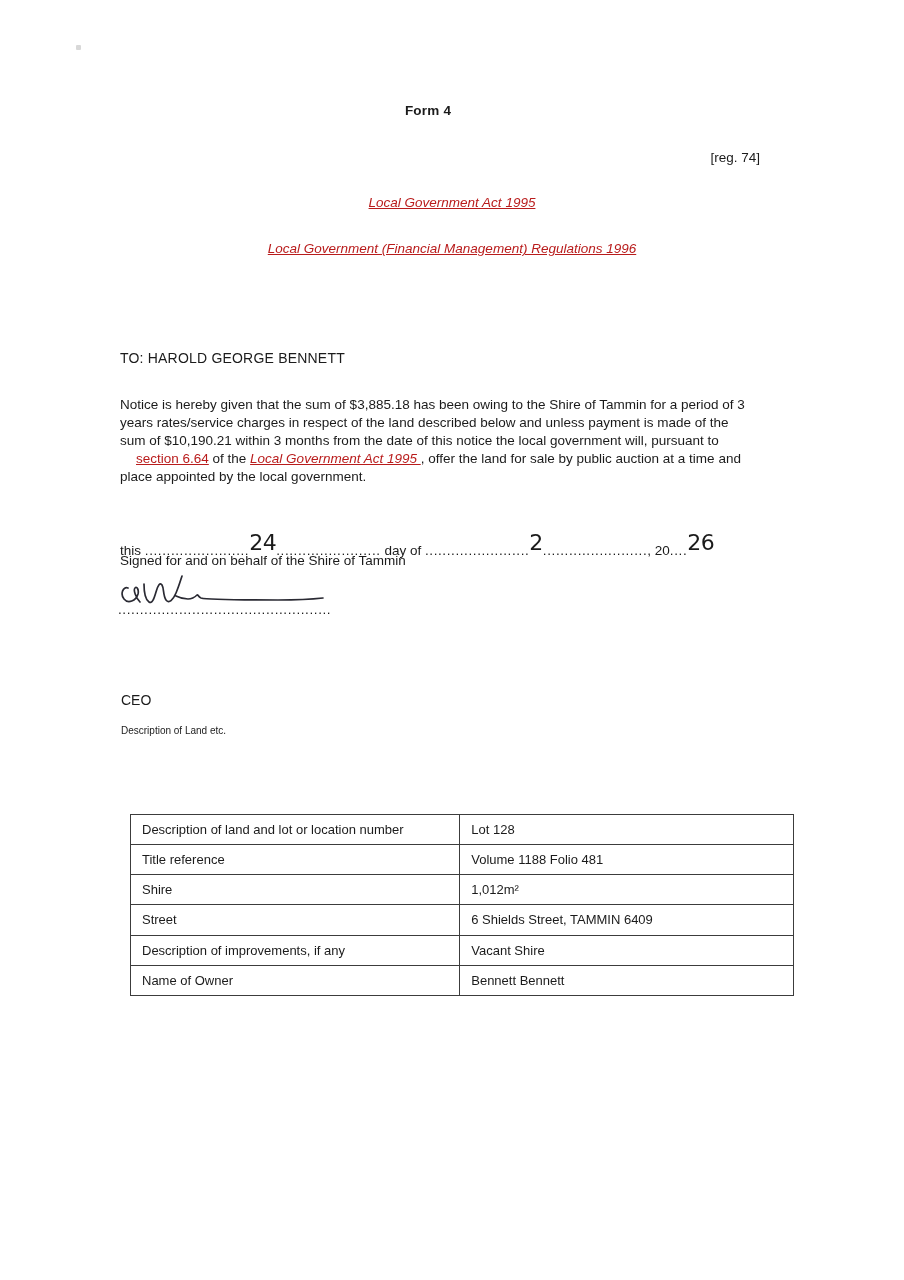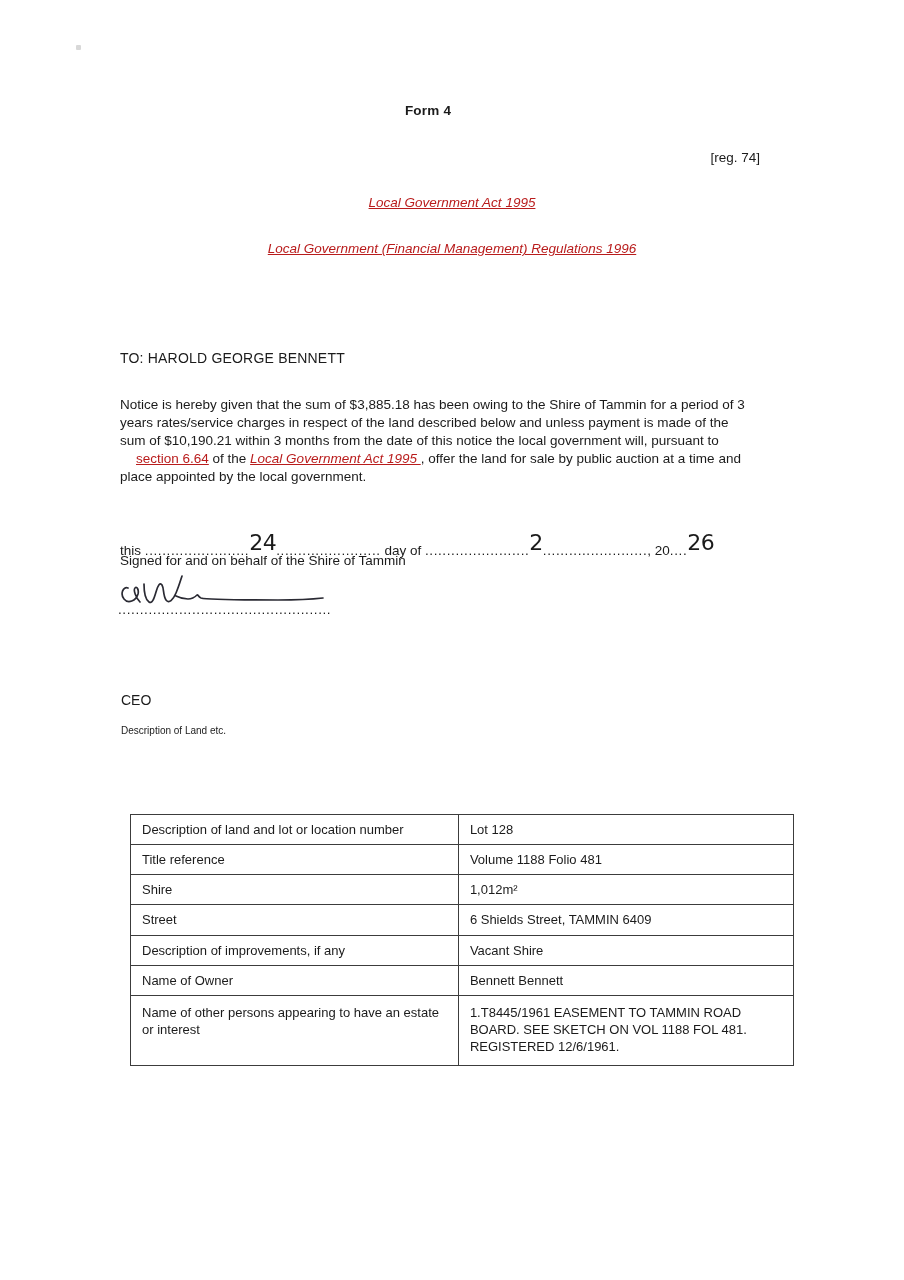--- a/index.html
+++ b/index.html
@@ -241,20 +241,16 @@
         <td class="value">6 Shields Street, TAMMIN 6409</td>
       </tr>
       <tr>
         <td class="label">Description of improvements, if any</td>
         <td class="value">Vacant Shire</td>
       </tr>
       <tr>
         <td class="label">Name of Owner</td>
         <td class="value">Bennett Bennett</td>
       </tr>
-      <tr class="tall">
-        <td class="label">Name of other persons appearing to have an estate or interest</td>
-        <td class="value">1.T8445/1961 EASEMENT TO TAMMIN ROAD BOARD. SEE SKETCH ON VOL 1188 FOL 481. REGISTERED 12/6/1961.</td>
-      </tr>
     </tbody>
   </table>
 
 </div>
 
 </body></html>

